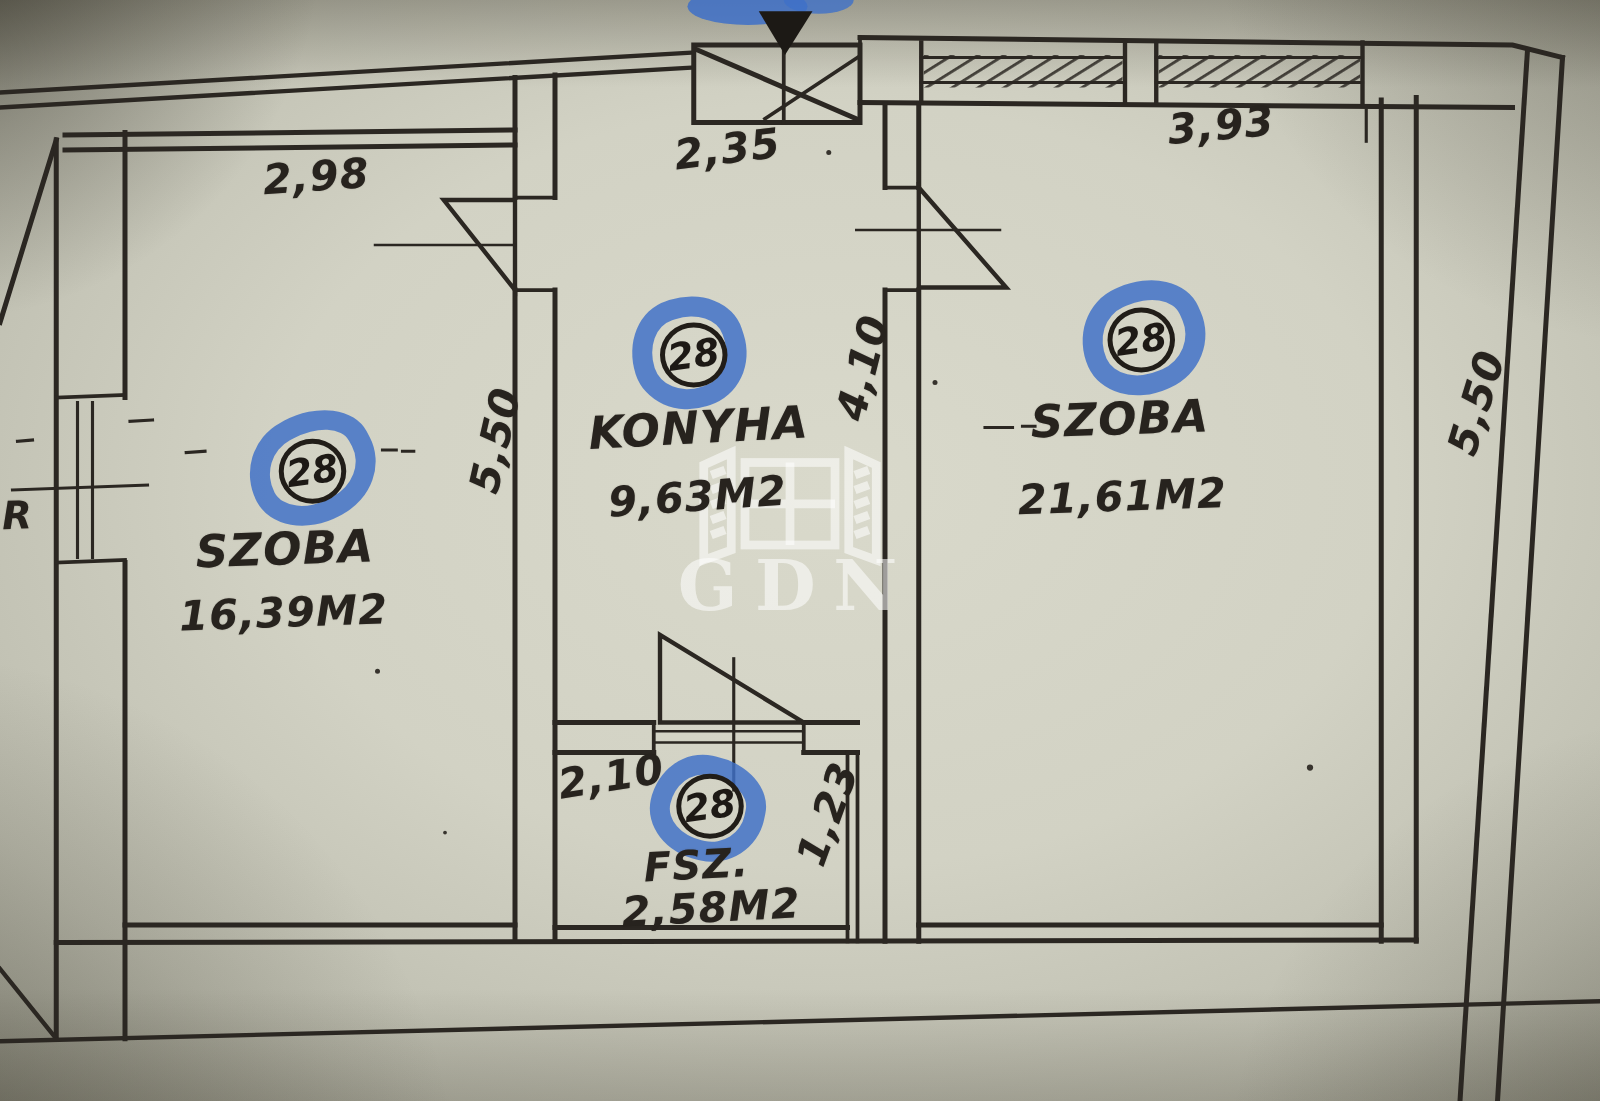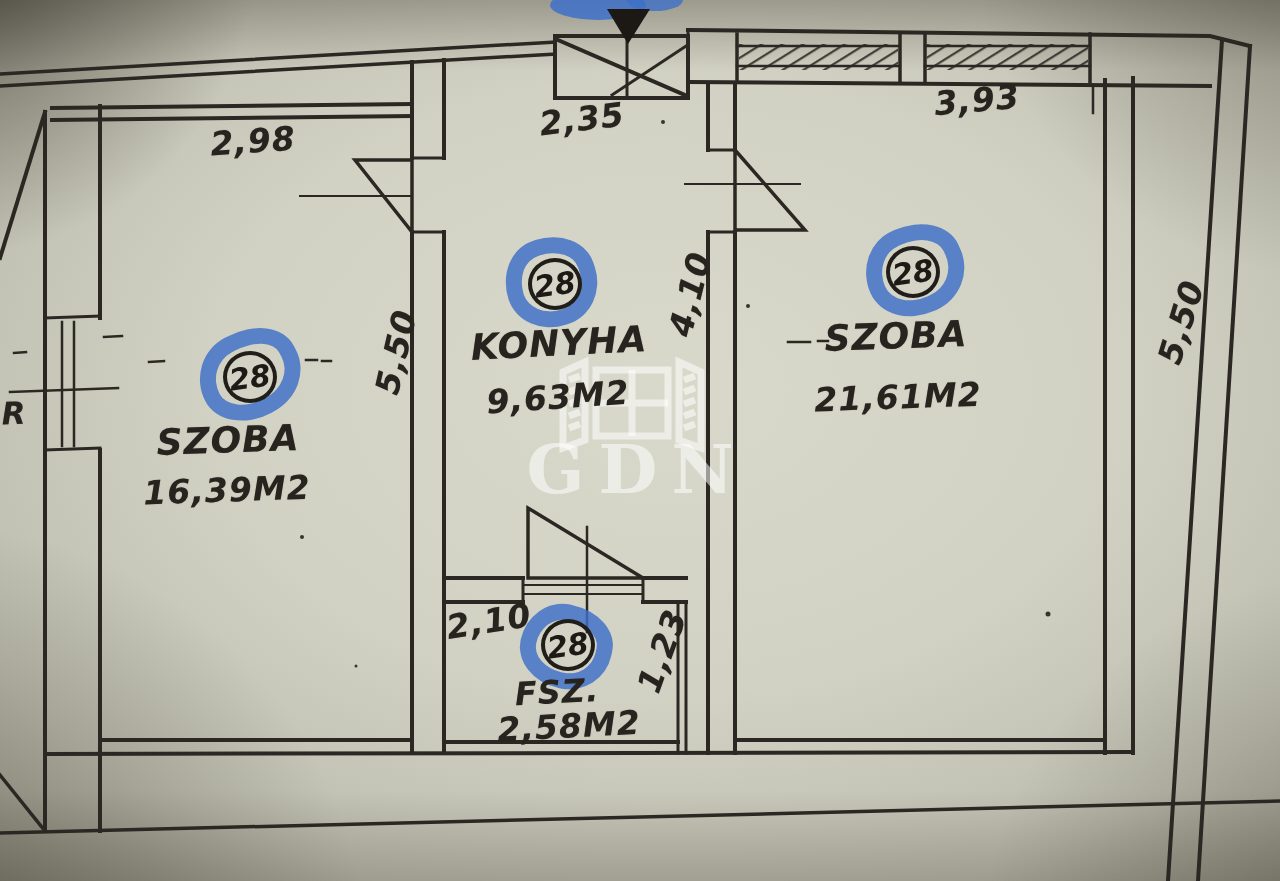--- a/index.html
+++ b/index.html
@@ -37,21 +37,21 @@
     transform:translate(-50%,-50%);
     display:flex;align-items:center;justify-content:center;
   }
   .badge-num{
     font-family:"DejaVu Sans", sans-serif;font-style:italic;font-weight:bold;
     font-size:30px;color:#1d1915;transform:rotate(-8deg);letter-spacing:0;
   }
   .watermark{position:absolute;left:0;top:0;pointer-events:none;}
   .wm-text{
     position:absolute;transform:translate(-50%,-50%);
-    font-family:"DejaVu Serif", serif;font-weight:bold;font-size:68px;
+    font-family:"DejaVu Serif", serif;font-weight:bold;font-size:56px;
     letter-spacing:14px;color:rgba(255,255,255,.55);
   }
 </style>
 </head>
 <body>
 
 <div class="screenshot">
 
   <svg class="plan-svg" width="1280" height="881" viewBox="0 0 1280 881">
     <defs>

